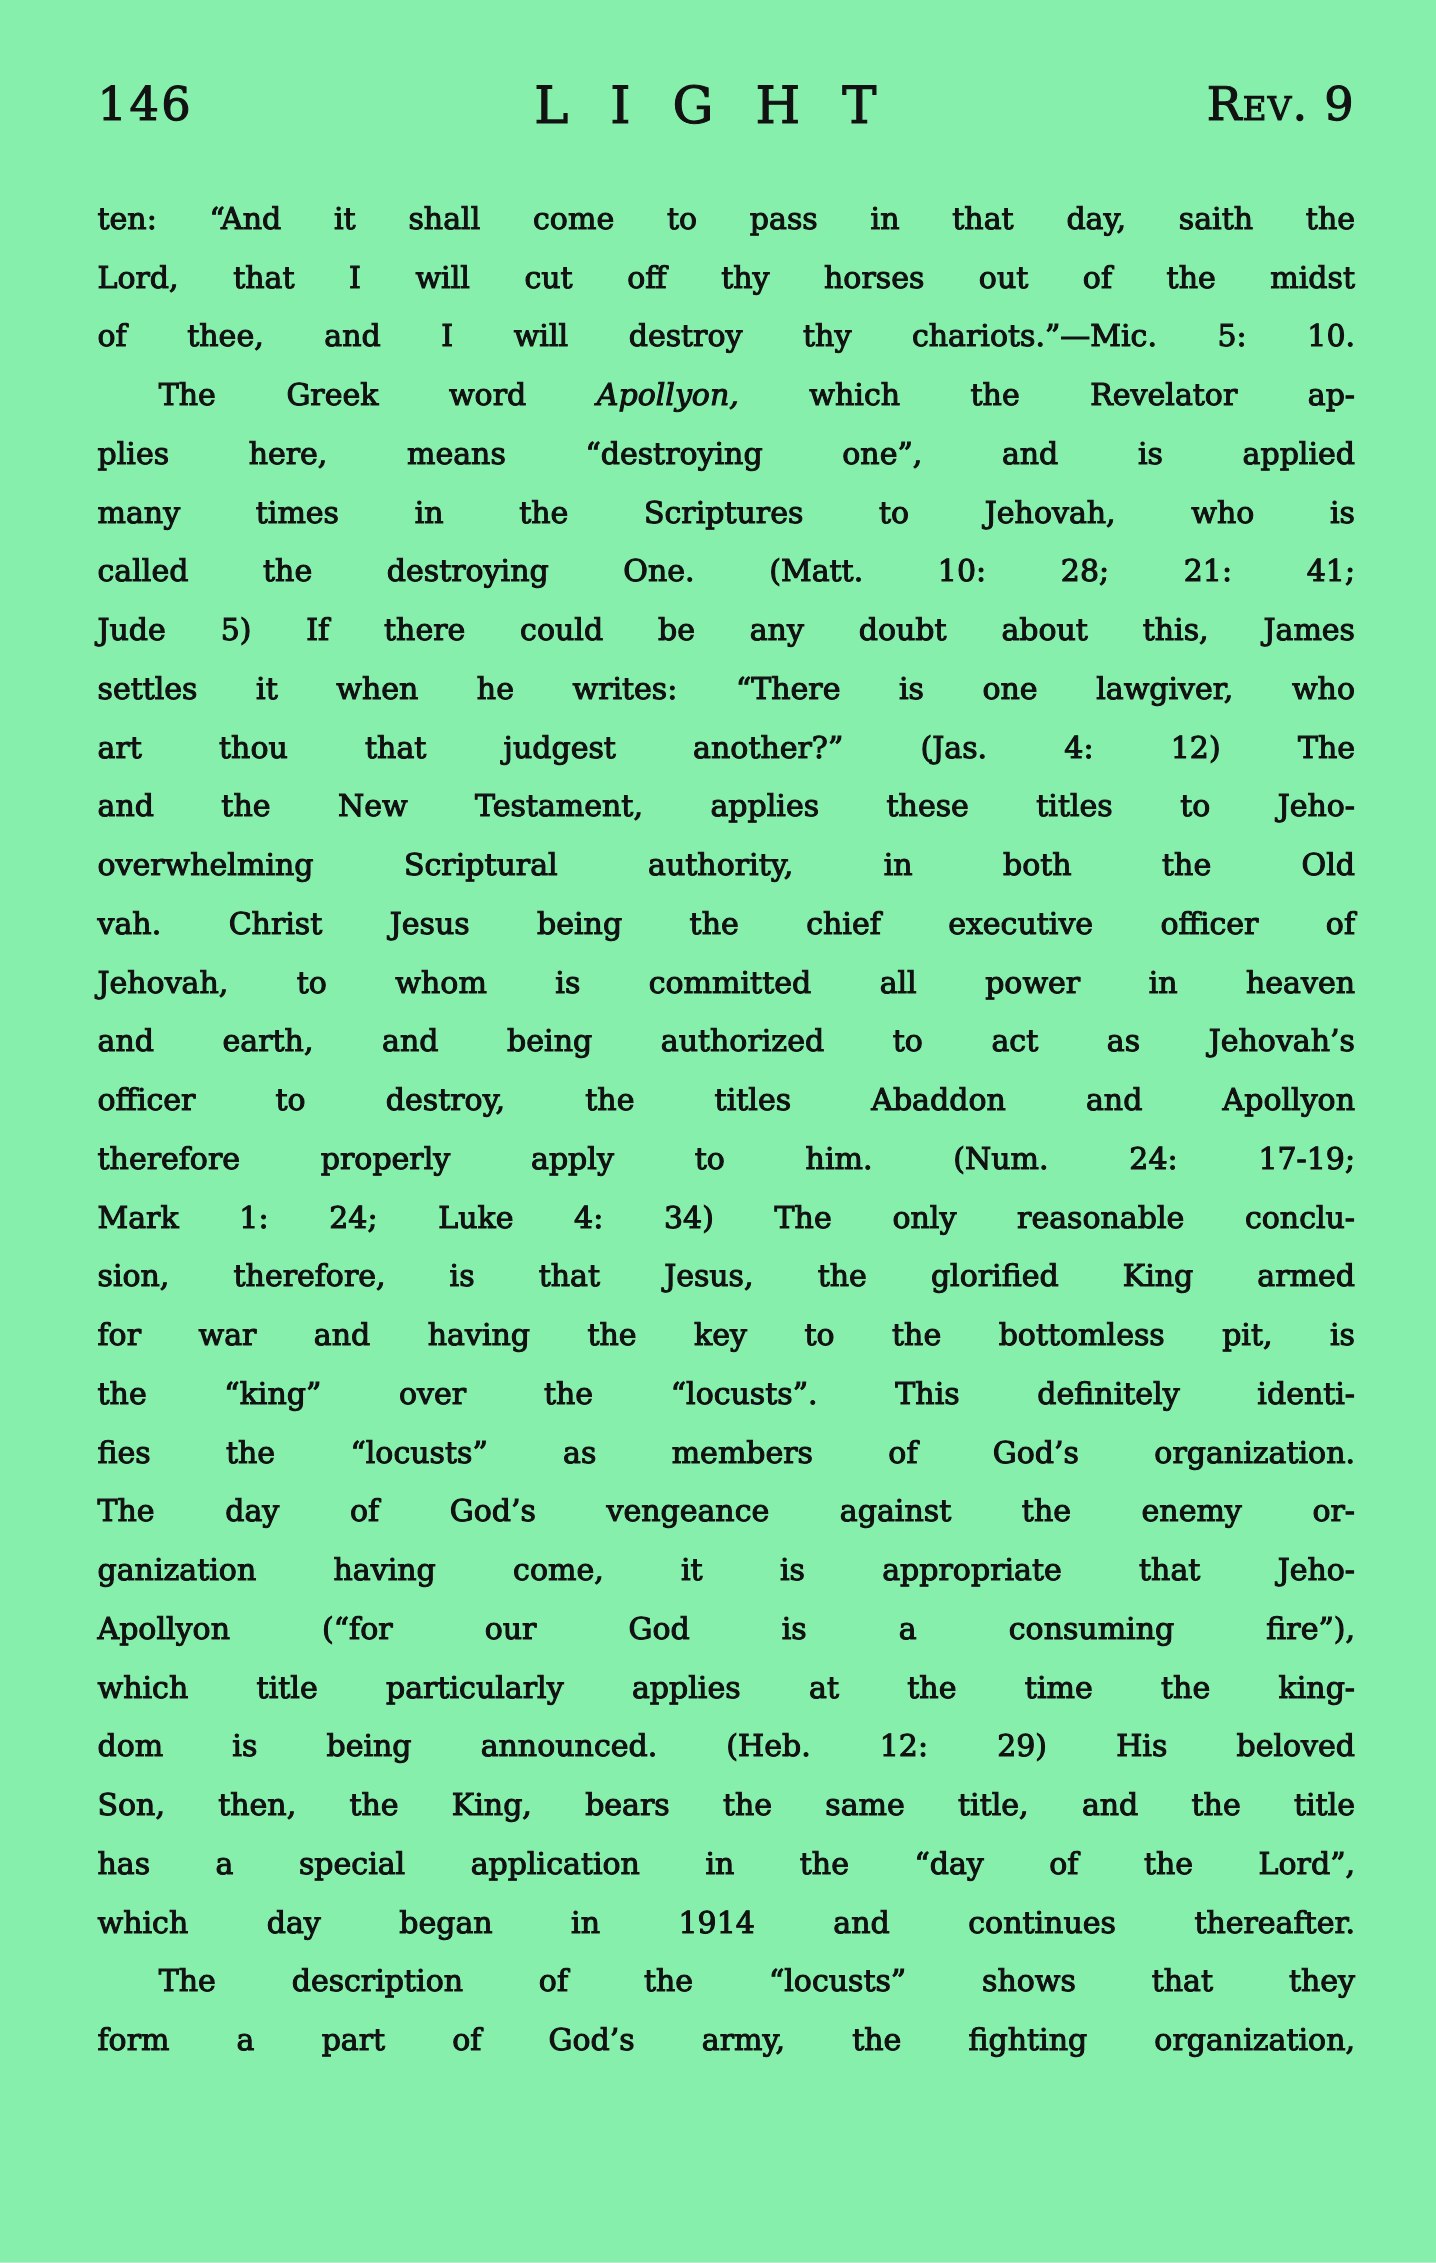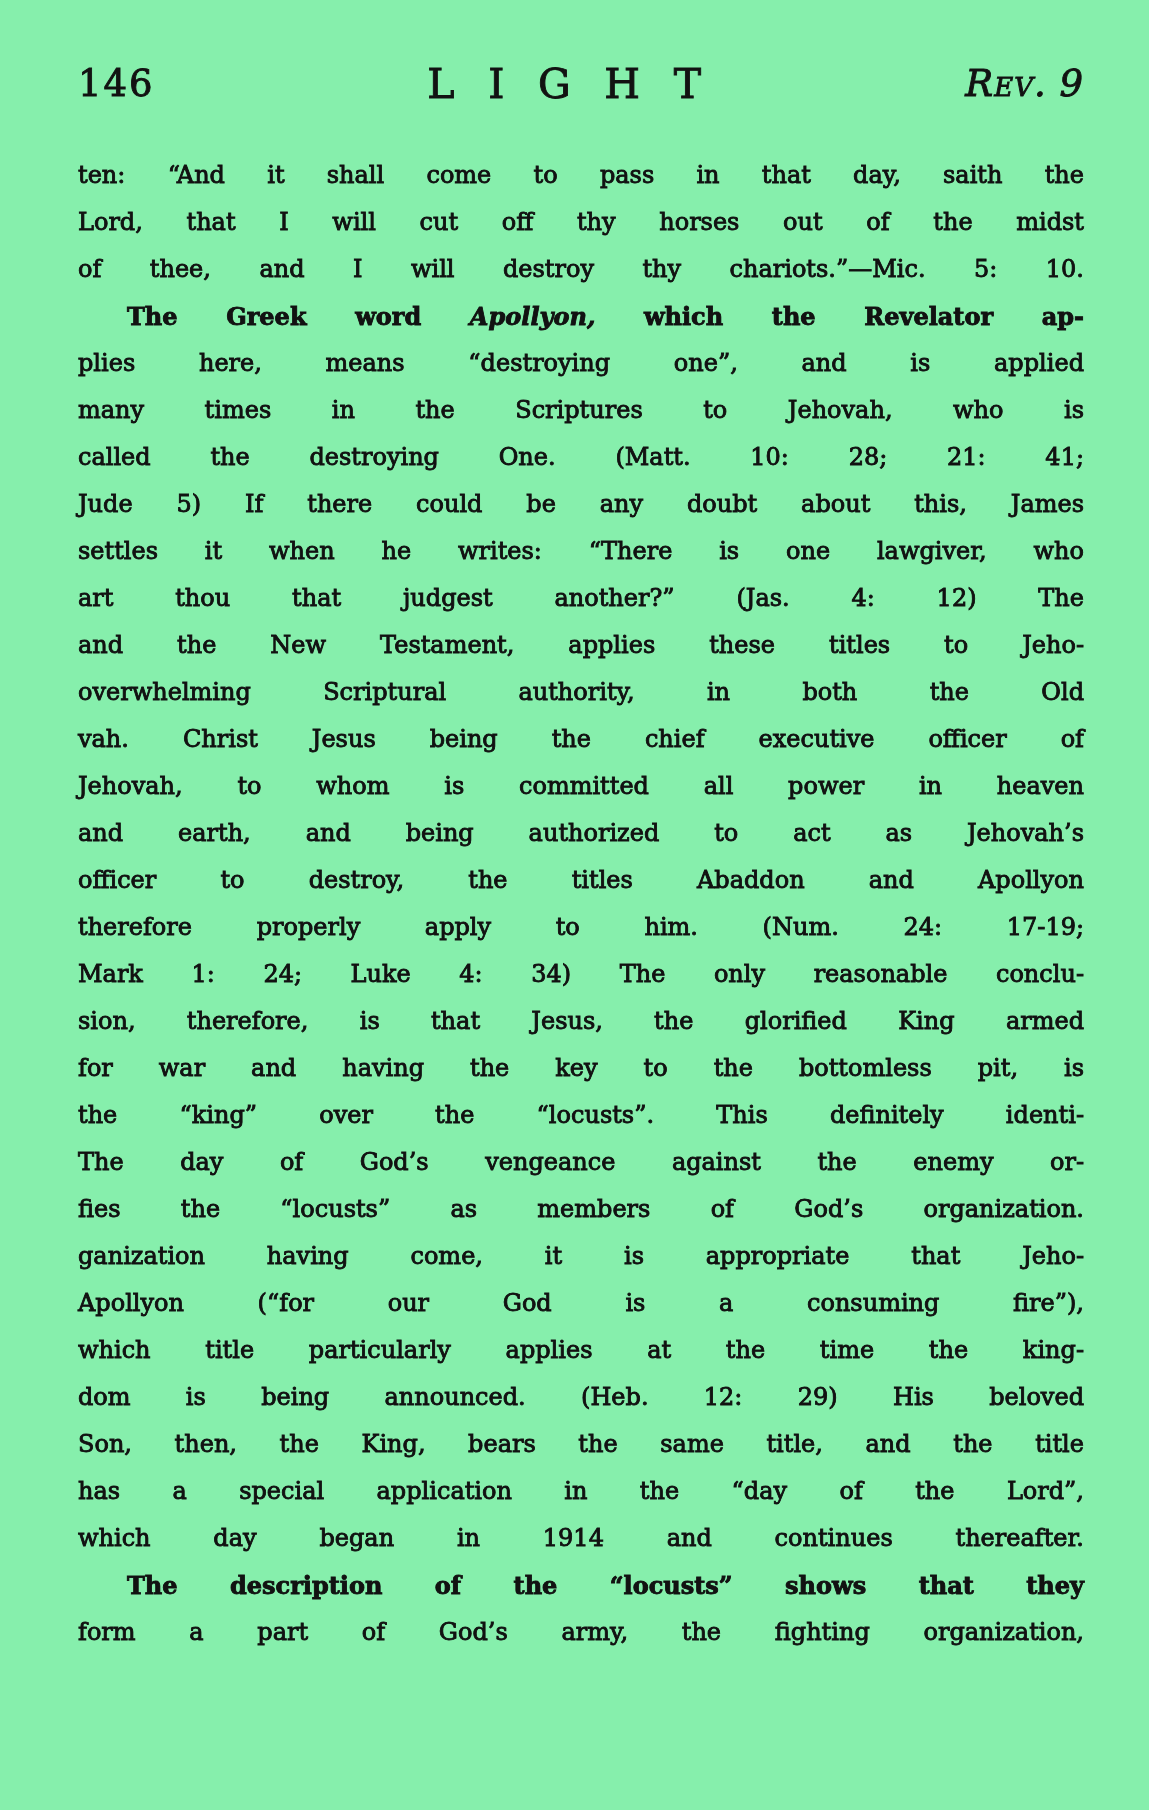--- a/index.html
+++ b/index.html
@@ -43,21 +43,20 @@
     letter-spacing: 0.82em;
     margin-right: -0.82em;
     white-space: nowrap;
   }
   .running-reference {
     position: absolute;
     right: 0;
     top: 0;
     font-variant: small-caps;
     letter-spacing: 1px;
-    font-style: italic;
   }
   
   .page-body {
     position: absolute;
     top: 152px;
     left: 78px;
     width: 1006px;
     font-size: 24px;
     line-height: 47px;
     letter-spacing: 0px;
@@ -66,21 +65,20 @@
   }
   .line {
     height: 47px;
     text-align: justify;
     text-align-last: justify;
     white-space: nowrap; 
     overflow: visible;
   }
   .line.indent {
     text-indent: 49px;
-    font-weight: bold;
   }
   .line i {
     font-style: italic;
   }
 </style>
 </head>
 <body>
 
 <div class="page" style="background: #86efac; color: rgb(18, 18, 18);">
 
@@ -105,22 +103,22 @@
       <div class="line"><span>overwhelming Scriptural authority, in both the Old</span></div>
       <div class="line"><span>vah. Christ Jesus being the chief executive officer of</span></div>
       <div class="line"><span>Jehovah, to whom is committed all power in heaven</span></div>
       <div class="line"><span>and earth, and being authorized to act as Jehovah’s</span></div>
       <div class="line"><span>officer to destroy, the titles Abaddon and Apollyon</span></div>
       <div class="line"><span>therefore properly apply to him. (Num. 24: 17-19;</span></div>
       <div class="line"><span>Mark 1: 24; Luke 4: 34) The only reasonable conclu-</span></div>
       <div class="line"><span>sion, therefore, is that Jesus, the glorified King armed</span></div>
       <div class="line"><span>for war and having the key to the bottomless pit, is</span></div>
       <div class="line"><span>the “king” over the “locusts”. This definitely identi-</span></div>
+      <div class="line"><span>fies the “locusts” as members of God’s organization.</span></div>
       <div class="line"><span>The day of God’s vengeance against the enemy or-</span></div>
-      <div class="line"><span>fies the “locusts” as members of God’s organization.</span></div>
       <div class="line"><span>ganization having come, it is appropriate that Jeho-</span></div>
       <div class="line"><span>Apollyon (“for our God is a consuming fire”),</span></div>
       <div class="line"><span>which title particularly applies at the time the king-</span></div>
       <div class="line"><span>dom is being announced. (Heb. 12: 29) His beloved</span></div>
       <div class="line"><span>Son, then, the King, bears the same title, and the title</span></div>
       <div class="line"><span>has a special application in the “day of the Lord”,</span></div>
       <div class="line"><span>which day began in 1914 and continues thereafter.</span></div>
       <div class="line indent"><span>The description of the “locusts” shows that they</span></div>
       <div class="line"><span>form a part of God’s army, the fighting organization,</span></div>
     </div>

